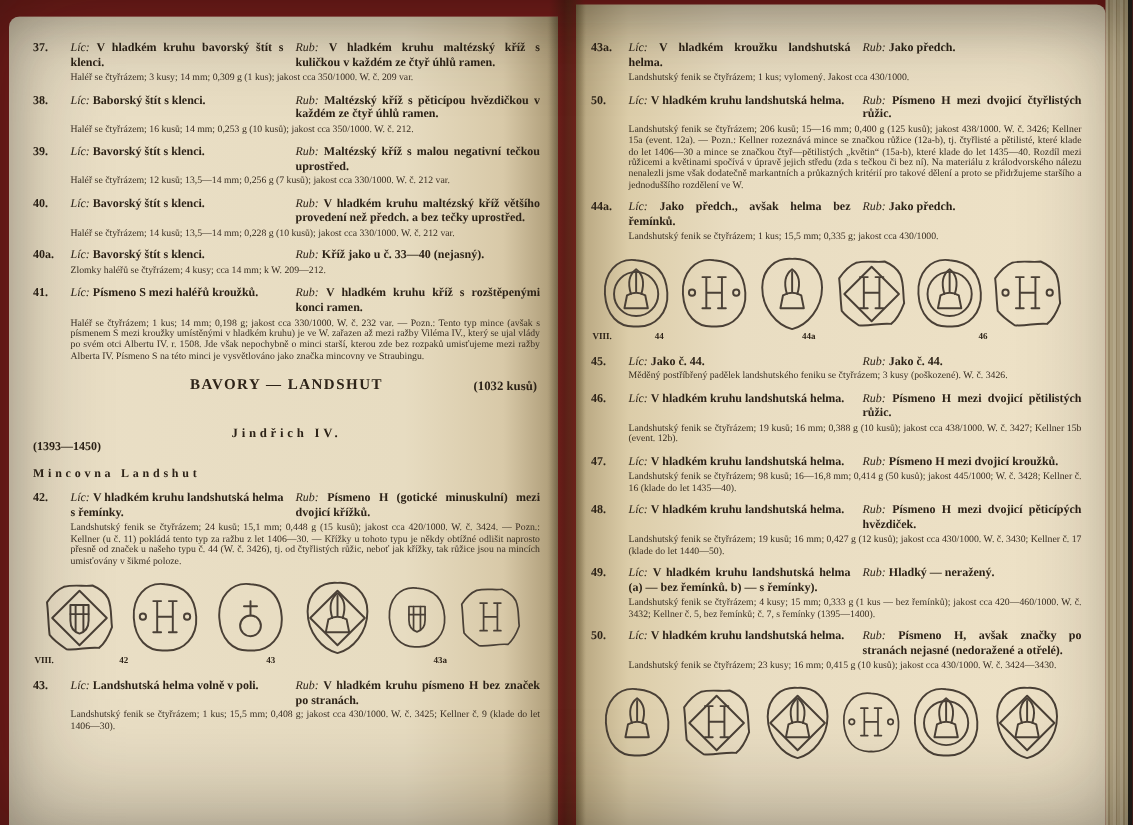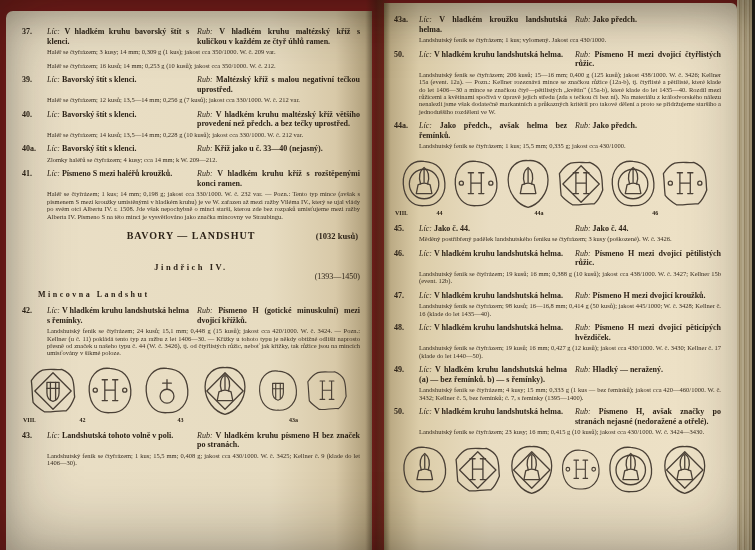--- a/index.html
+++ b/index.html
@@ -6,21 +6,21 @@
   #shot{position:relative;width:755px;height:550px;overflow:hidden;background:#7f1d1d;
         font-family:"Liberation Serif","DejaVu Serif",serif;}
   .page{position:absolute;overflow:hidden;color:#2d2318;}
   #page-left{left:6px;top:11px;width:366px;height:539px;border-radius:7px 0 0 0;
     background:linear-gradient(to right,#eadfc6 0%,#e7dcc1 72%,#d8c9a8 90%,#b3a27e 98%,#8d7c5c 100%),
                linear-gradient(#e7dcc1,#e7dcc1);}
   #page-right{left:384px;top:3px;width:353px;height:547px;border-radius:0 6px 0 0;
     background:linear-gradient(to left,#eee2c7 0%,#e9ddc2 70%,#dccda9 90%,#bcab85 98%,#97865f 100%);}
   .inner{position:relative;width:100%;height:100%;}
   #page-left .inner{padding:16px 12px 0 16px;box-sizing:border-box;}
-  #page-right .inner{padding:12px 16px 0 10px;box-sizing:border-box;}
+  #page-right .inner{padding:24px 16px 0 10px;box-sizing:border-box;}
   #gutter{position:absolute;left:366px;top:0;width:24px;height:550px;pointer-events:none;
     background:linear-gradient(90deg,rgba(40,28,12,0) 0%,rgba(40,28,12,.38) 42%,rgba(60,44,20,.5) 55%,rgba(40,28,12,0) 100%);}
   #edge-right{position:absolute;left:737px;top:0;width:15px;height:550px;
     background:repeating-linear-gradient(90deg,#d9caa7 0 2px,#b3a07a 2px 3px,#cbbb95 3px 5px);}
   #edge-right-dark{position:absolute;left:752px;top:0;width:3px;height:550px;background:#23221f;}
   #vignette{position:absolute;inset:0;pointer-events:none;
     box-shadow:inset 0 0 70px rgba(20,14,6,.42), inset 0 14px 30px rgba(20,14,6,.18);}
   
   .entry{margin-bottom:6px;}
   .erow{display:flex;align-items:flex-start;}
@@ -30,22 +30,22 @@
   .rub-col{flex:1;font-size:8px;line-height:1.2;text-align:justify;}
   .lbl{font-style:italic;font-weight:normal;}
   .desc{font-weight:bold;}
   .detail{margin-left:25px;margin-top:2px;font-size:6.5px;line-height:1.14;text-align:justify;color:#372c20;}
   
   .section{margin:10px 0 4px;}
   .sect-line{position:relative;height:13px;}
   .sect-title{position:absolute;left:50%;transform:translateX(-50%);font-weight:bold;font-size:10px;letter-spacing:1px;white-space:nowrap;}
   .sect-count{position:absolute;right:2px;top:1px;font-weight:bold;font-size:8.5px;}
   .ruler{margin-top:19px;text-align:center;font-weight:bold;font-size:8.5px;letter-spacing:2.5px;}
-  .dates{text-align:right;font-weight:normal;font-size:8px;}
-  .mint{margin:9px 16px 7px;font-weight:bold;font-size:8px;letter-spacing:2.5px;}
+  .dates{text-align:left;font-weight:bold;font-size:8px;}
+  .mint{margin:9px 0 7px;font-weight:bold;font-size:8px;letter-spacing:2.5px;}
   
   .coinrow{display:flex;justify-content:space-between;align-items:center;padding:2px 10px 0 4px;margin:3px 0 0;}
   .coin{width:54px;height:52px;color:#4a4036;}
   .coin use{stroke:#4a4036;fill:none;stroke-width:1.5;stroke-linecap:round;stroke-linejoin:round;}
   .coin.small{width:46px;height:46px;}
   .coinlabels{position:relative;height:11px;font-size:6px;font-weight:bold;margin-bottom:3px;}
   .coinlabels .plate{position:absolute;left:1px;top:0;}
   .coinlabels .cl1{position:absolute;left:17%;}
   .coinlabels .cl2{position:absolute;left:46%;}
   .coinlabels .cl3{position:absolute;left:79%;}
@@ -95,20 +95,25 @@
       <div class="entry">
         <div class="erow">
           <span class="num">37.</span>
           <div class="lic-col"><span class="lbl">Líc:</span> <span class="desc">V hladkém kruhu bavorský štít s klenci.</span></div>
           <div class="rub-col"><span class="lbl">Rub:</span> <span class="desc">V hladkém kruhu maltézský kříž s kuličkou v každém ze čtyř úhlů ramen.</span></div>
         </div>
         <div class="detail">Haléř se čtyřrázem; 3 kusy; 14 mm; 0,309 g (1 kus); jakost cca 350/1000. W. č. 209 var.</div>
       </div>
 
       <div class="entry">
+        <div class="erow">
+          <span class="num">38.</span>
+          <div class="lic-col"><span class="lbl">Líc:</span> <span class="desc">Baborský štít s klenci.</span></div>
+          <div class="rub-col"><span class="lbl">Rub:</span> <span class="desc">Maltézský kříž s pěticípou hvězdičkou v každém ze čtyř úhlů ramen.</span></div>
+        </div>
         <div class="detail">Haléř se čtyřrázem; 16 kusů; 14 mm; 0,253 g (10 kusů); jakost cca 350/1000. W. č. 212.</div>
       </div>
 
       <div class="entry">
         <div class="erow">
           <span class="num">39.</span>
           <div class="lic-col"><span class="lbl">Líc:</span> <span class="desc">Bavorský štít s klenci.</span></div>
           <div class="rub-col"><span class="lbl">Rub:</span> <span class="desc">Maltézský kříž s malou negativní tečkou uprostřed.</span></div>
         </div>
         <div class="detail">Haléř se čtyřrázem; 12 kusů; 13,5—14 mm; 0,256 g (7 kusů); jakost cca 330/1000. W. č. 212 var.</div>
@@ -192,21 +197,21 @@
       <div class="coinlabels">
         <span class="plate">VIII.</span>
         <span class="cl1">42</span>
         <span class="cl2">43</span>
         <span class="cl3">43a</span>
       </div>
 
       <div class="entry">
         <div class="erow">
           <span class="num">43.</span>
-          <div class="lic-col"><span class="lbl">Líc:</span> <span class="desc">Landshutská tohoto volně v poli.</span></div>
+          <div class="lic-col"><span class="lbl">Líc:</span> <span class="desc">Landshutská helma volně v poli.</span></div>
           <div class="rub-col"><span class="lbl">Rub:</span> <span class="desc">V hladkém kruhu písmeno H bez značek po stranách.</span></div>
         </div>
         <div class="detail">Landshutský fenik se čtyřrázem; 1 kus; 15,5 mm; 0,408 g; jakost cca 430/1000. W. č. 3425; Kellner č. 9 (klade do let 1406—30).</div>
       </div>
 
     </div>
   </div>
 
   <div class="page" id="page-right">
     <div class="inner">

